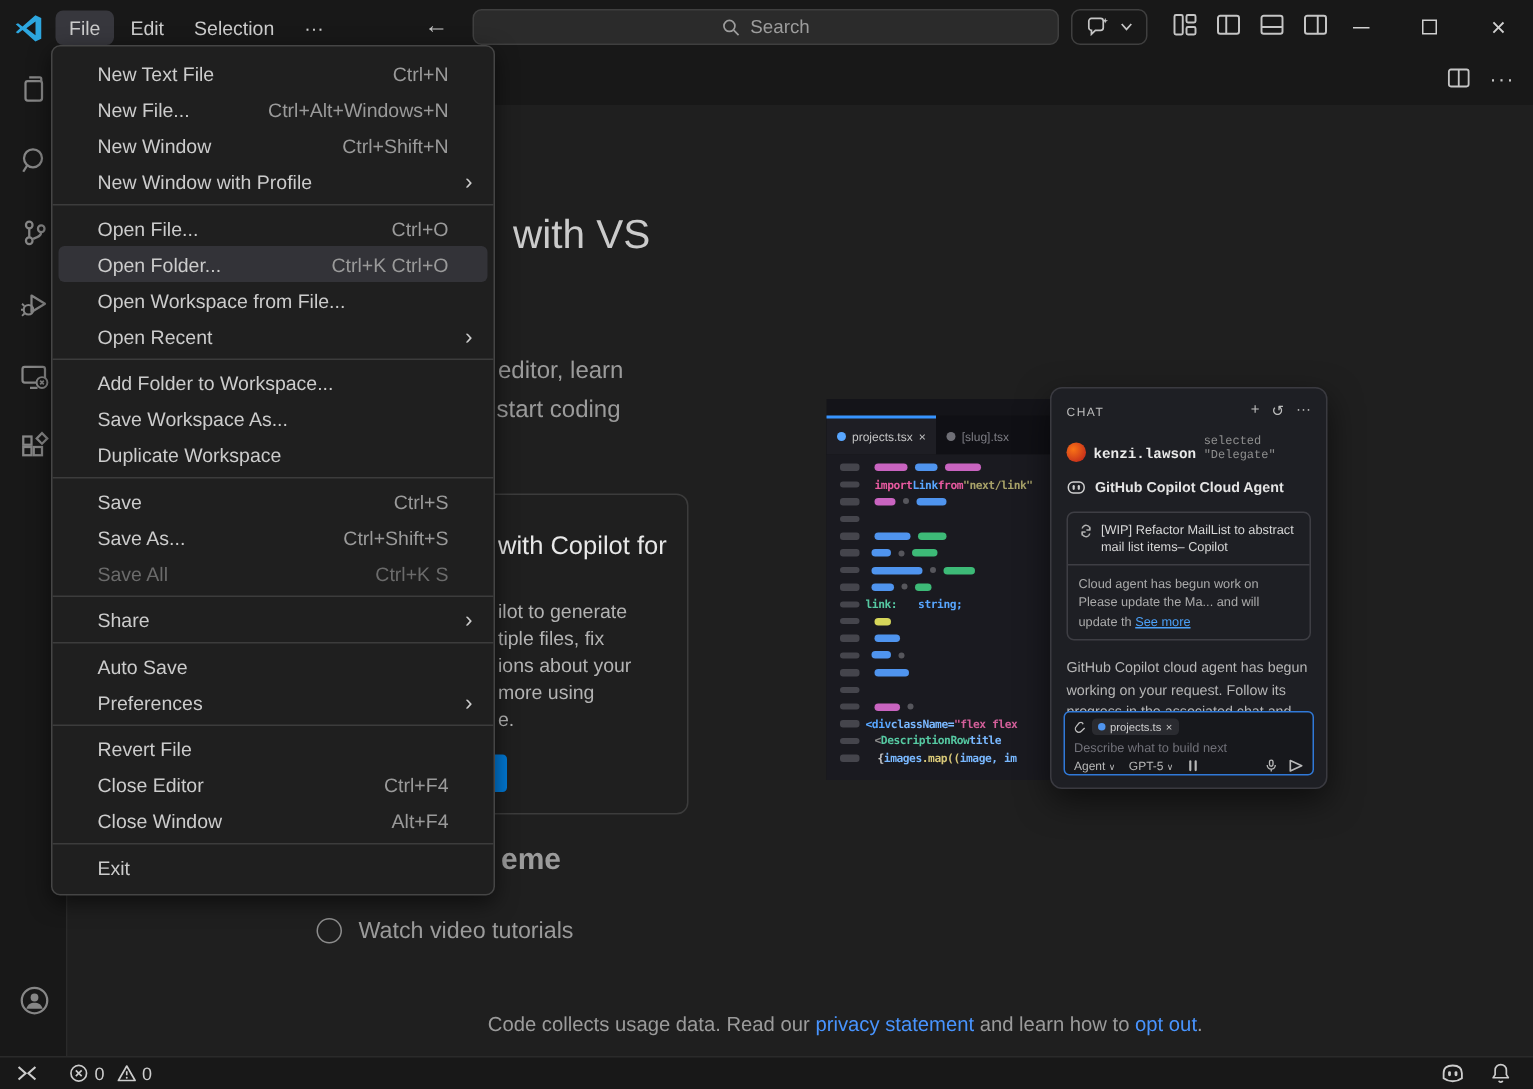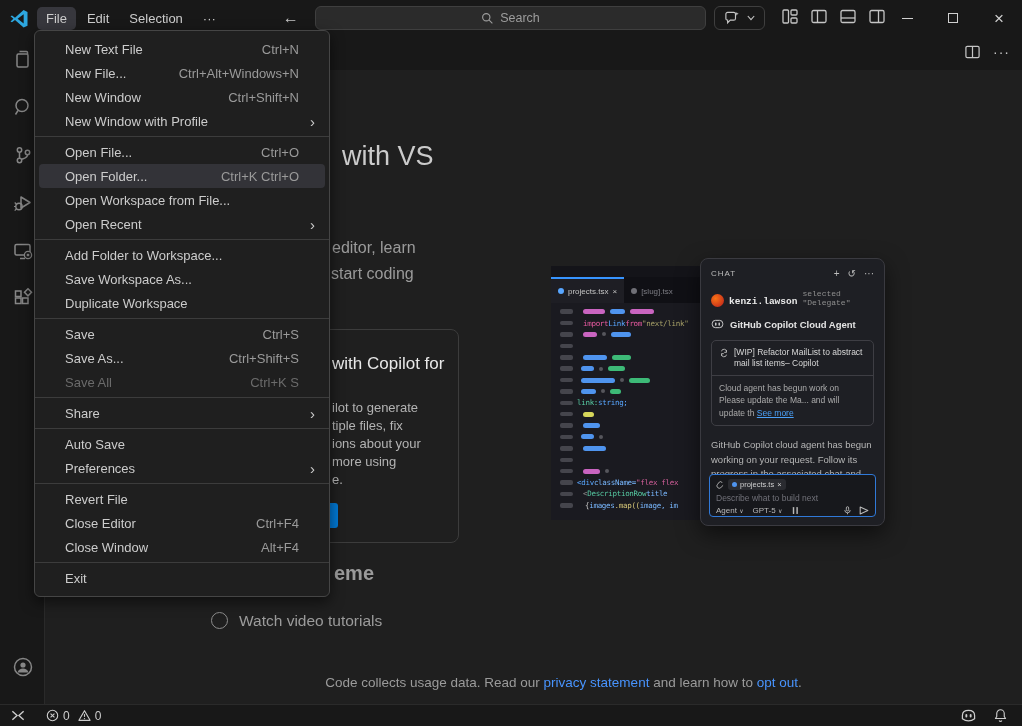--- a/index.html
+++ b/index.html
@@ -51,21 +51,21 @@
   .telemetry { position:absolute; left:105px; right:0; top:675px; text-align:center; font-size:13.5px; color:#9b9b9b; z-index:2; }
   .telemetry a { color:#4894fe; text-decoration:none; }
 
   
   .mock-editor { position:absolute; left:551px; top:266px; width:151px; height:254px; background:#141419; z-index:2; display:flex; flex-direction:column; }
   .mtabs { margin-top:11px; height:26px; display:flex; background:#101015; flex:0 0 auto; }
   .mtab { display:flex; align-items:center; gap:4px; padding:0 7px; font-size:8px; color:#c4c4c4; background:#1e1e24; border-top:2px solid #3794ff; white-space:nowrap; }
   .mtab.inactive { background:transparent; color:#7d7d84; border-top:2px solid transparent;align-items:center; }
   .mtab .ticon { width:6px; height:6px; border-radius:50%; }
   .mcode { flex:1; background:#1a1a20; padding-top:3px; overflow:hidden; }
-  .mrow { display:flex; align-items:center; height:11.4px; padding-left:9px; }
+  .mrow { display:flex; align-items:center; height:11.4px; padding-left:9px;font-weight:bold; }
   .mgutter { width:13px; height:4.5px; border-radius:2px; background:#45454c; flex:0 0 auto; }
   .mline { display:flex; align-items:center; margin-left:10px; font-family:"DejaVu Sans Mono", monospace; font-size:7.5px; white-space:nowrap; letter-spacing:-0.3px; }
   .mpill { height:5px; border-radius:2.5px; margin-right:5px; display:inline-block; }
   .mdot { width:4px; height:4px; border-radius:50%; background:#56565c; margin-right:5px; display:inline-block; }
 
   .mock-chat { position:absolute; left:700px; top:258px; width:185px; height:268px; background:#1e1f24; border:1px solid #3a3a40; border-radius:8px; box-shadow:0 8px 22px rgba(0,0,0,.55); z-index:3; padding:9px 10px; font-size:9px; }
   .mc-header { display:flex; align-items:center; color:#bdbdbd; font-size:8px; letter-spacing:1px; }
   .mc-hicons { margin-left:auto; display:flex; gap:8px; font-size:10px; color:#bdbdbd; letter-spacing:0; }
   .mc-user { display:flex; align-items:flex-end; gap:5px; margin-top:10px;font-family:Liberation Mono, monospace; }
   .mc-avatar { width:13px; height:13px; border-radius:50%; background:radial-gradient(circle at 35% 35%, #f97316, #b91c1c); flex:0 0 auto; }
@@ -331,21 +331,21 @@
           <span class="mline" style="margin-left: 8px;">
             <span class="mpill" style="width: 15px; background: rgb(79, 148, 238);"></span>
             <span class="mdot"></span>
             <span class="mpill" style="width: 11px; background: rgb(61, 186, 119);"></span>
           </span>
         </div>
         <div class="mrow">
           <span class="mgutter"></span>
           <span class="mline" style="margin-left: 4px;">
             <span style="color: rgb(86, 201, 162);">link: </span>
-            <span style="color: rgb(88, 166, 255);">string;</span>
+            <span style="color: rgb(88, 166, 255); margin-left: 14px;">string;</span>
           </span>
         </div>
         <div class="mrow">
           <span class="mgutter"></span>
           <span class="mline">
             <span class="mpill" style="width: 11px; background: rgb(214, 214, 90);"></span>
           </span>
         </div>
         <div class="mrow">
           <span class="mgutter"></span>

